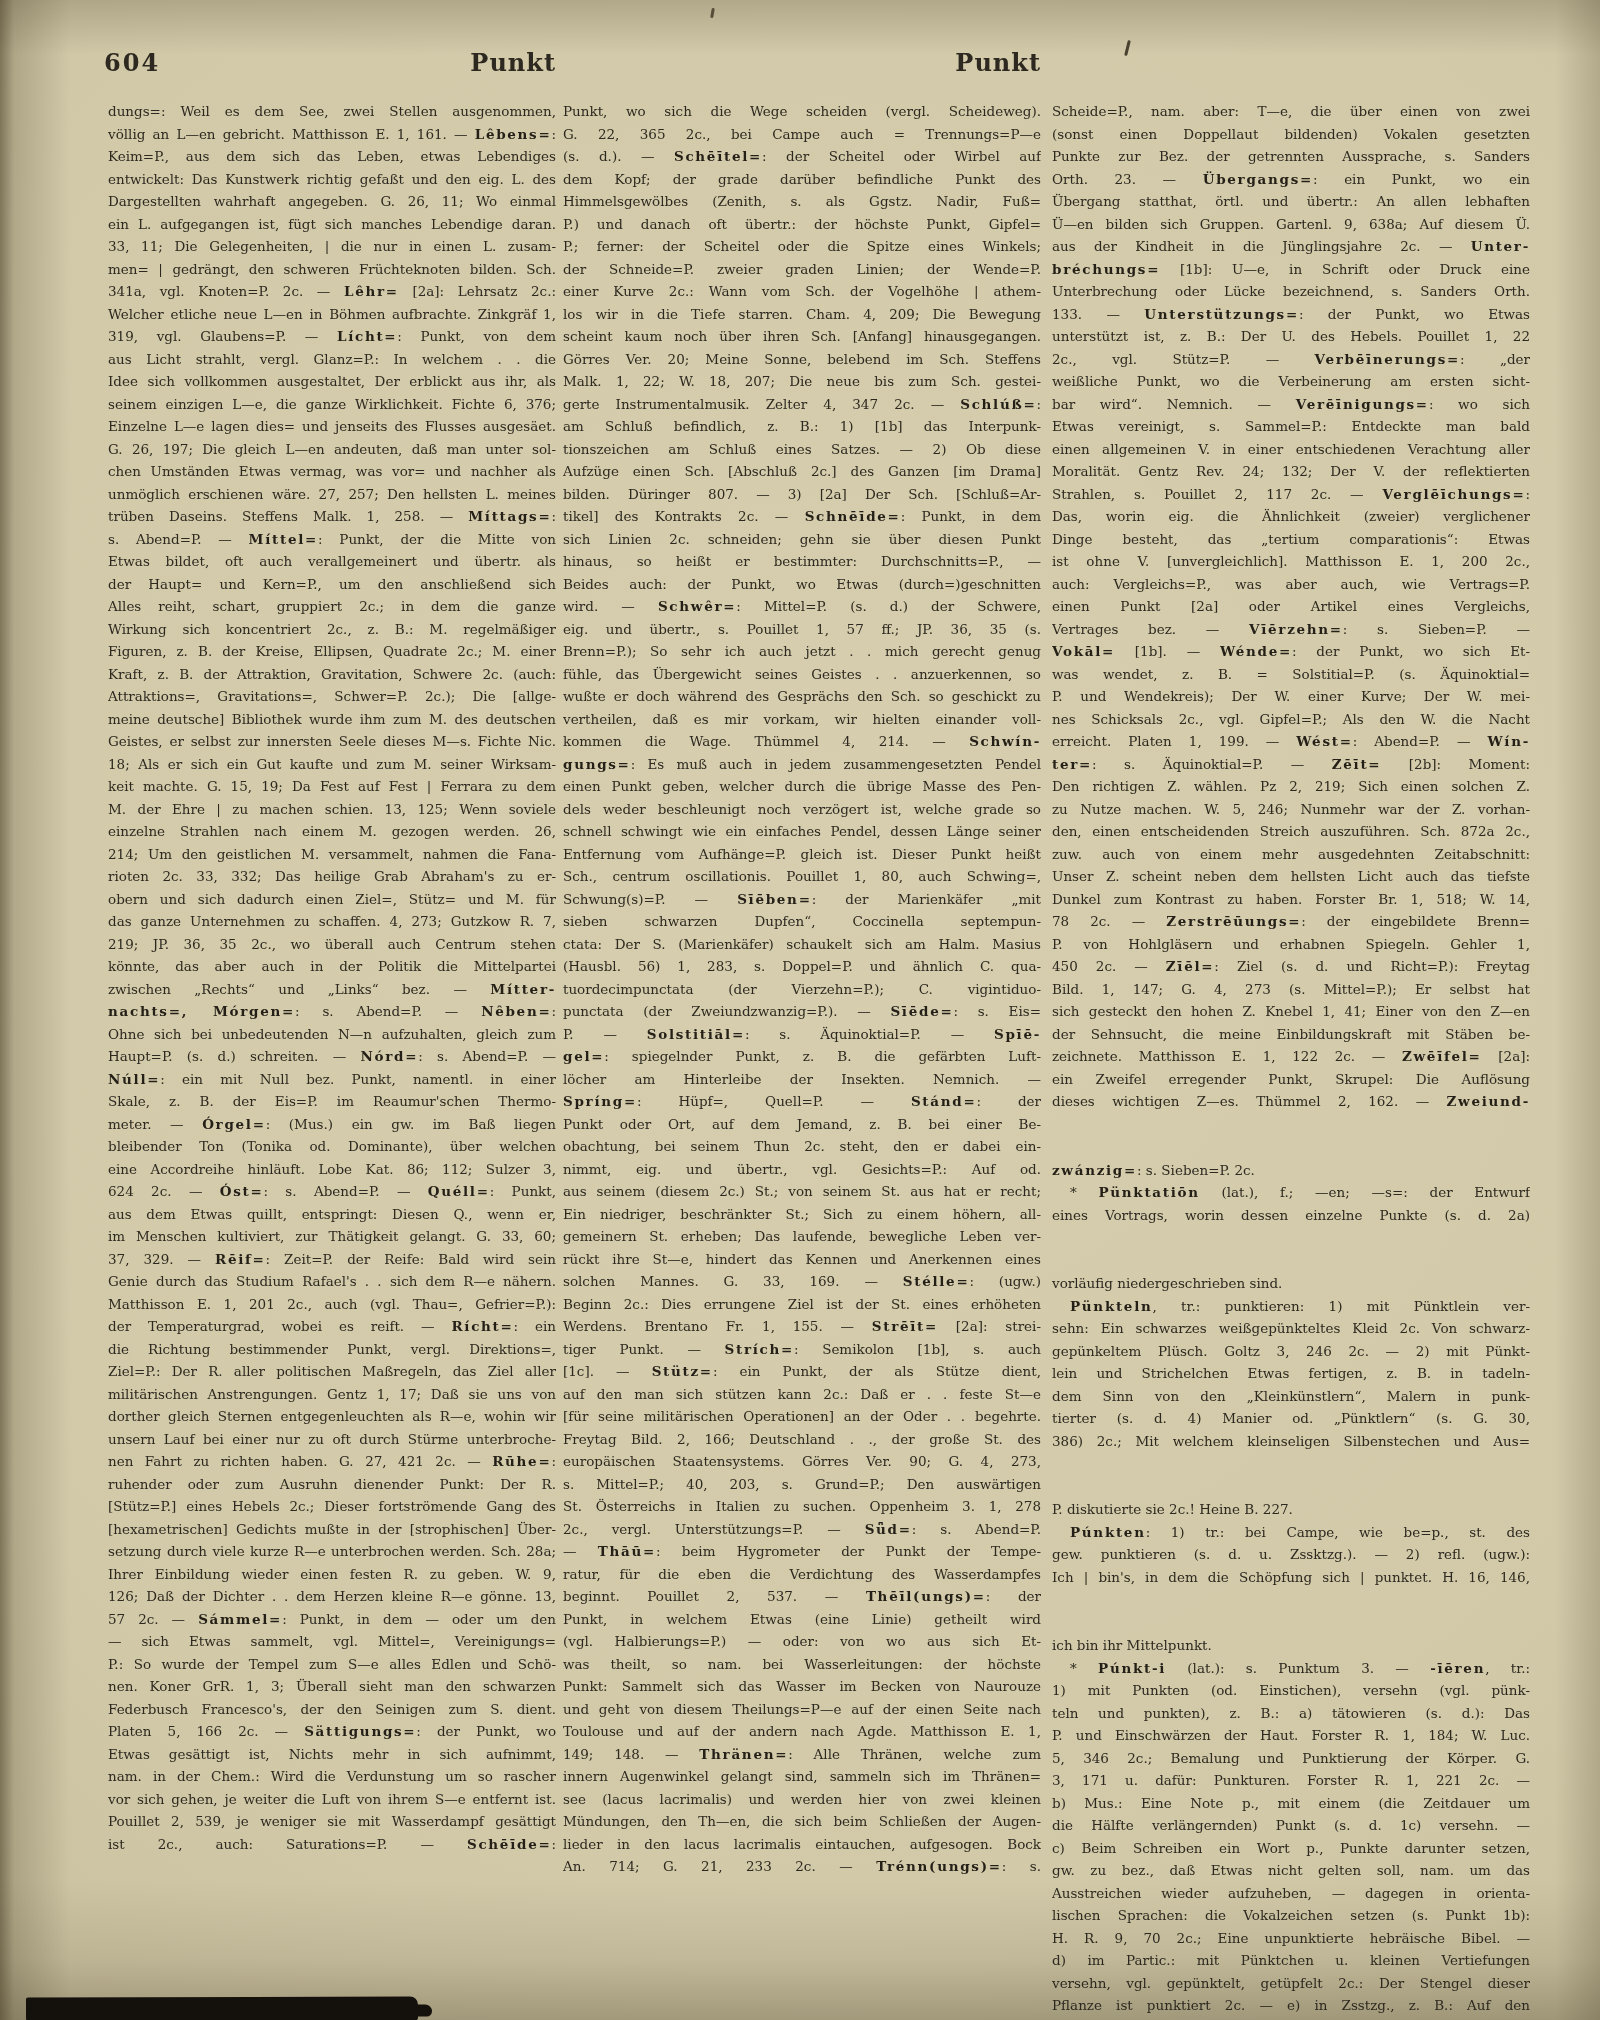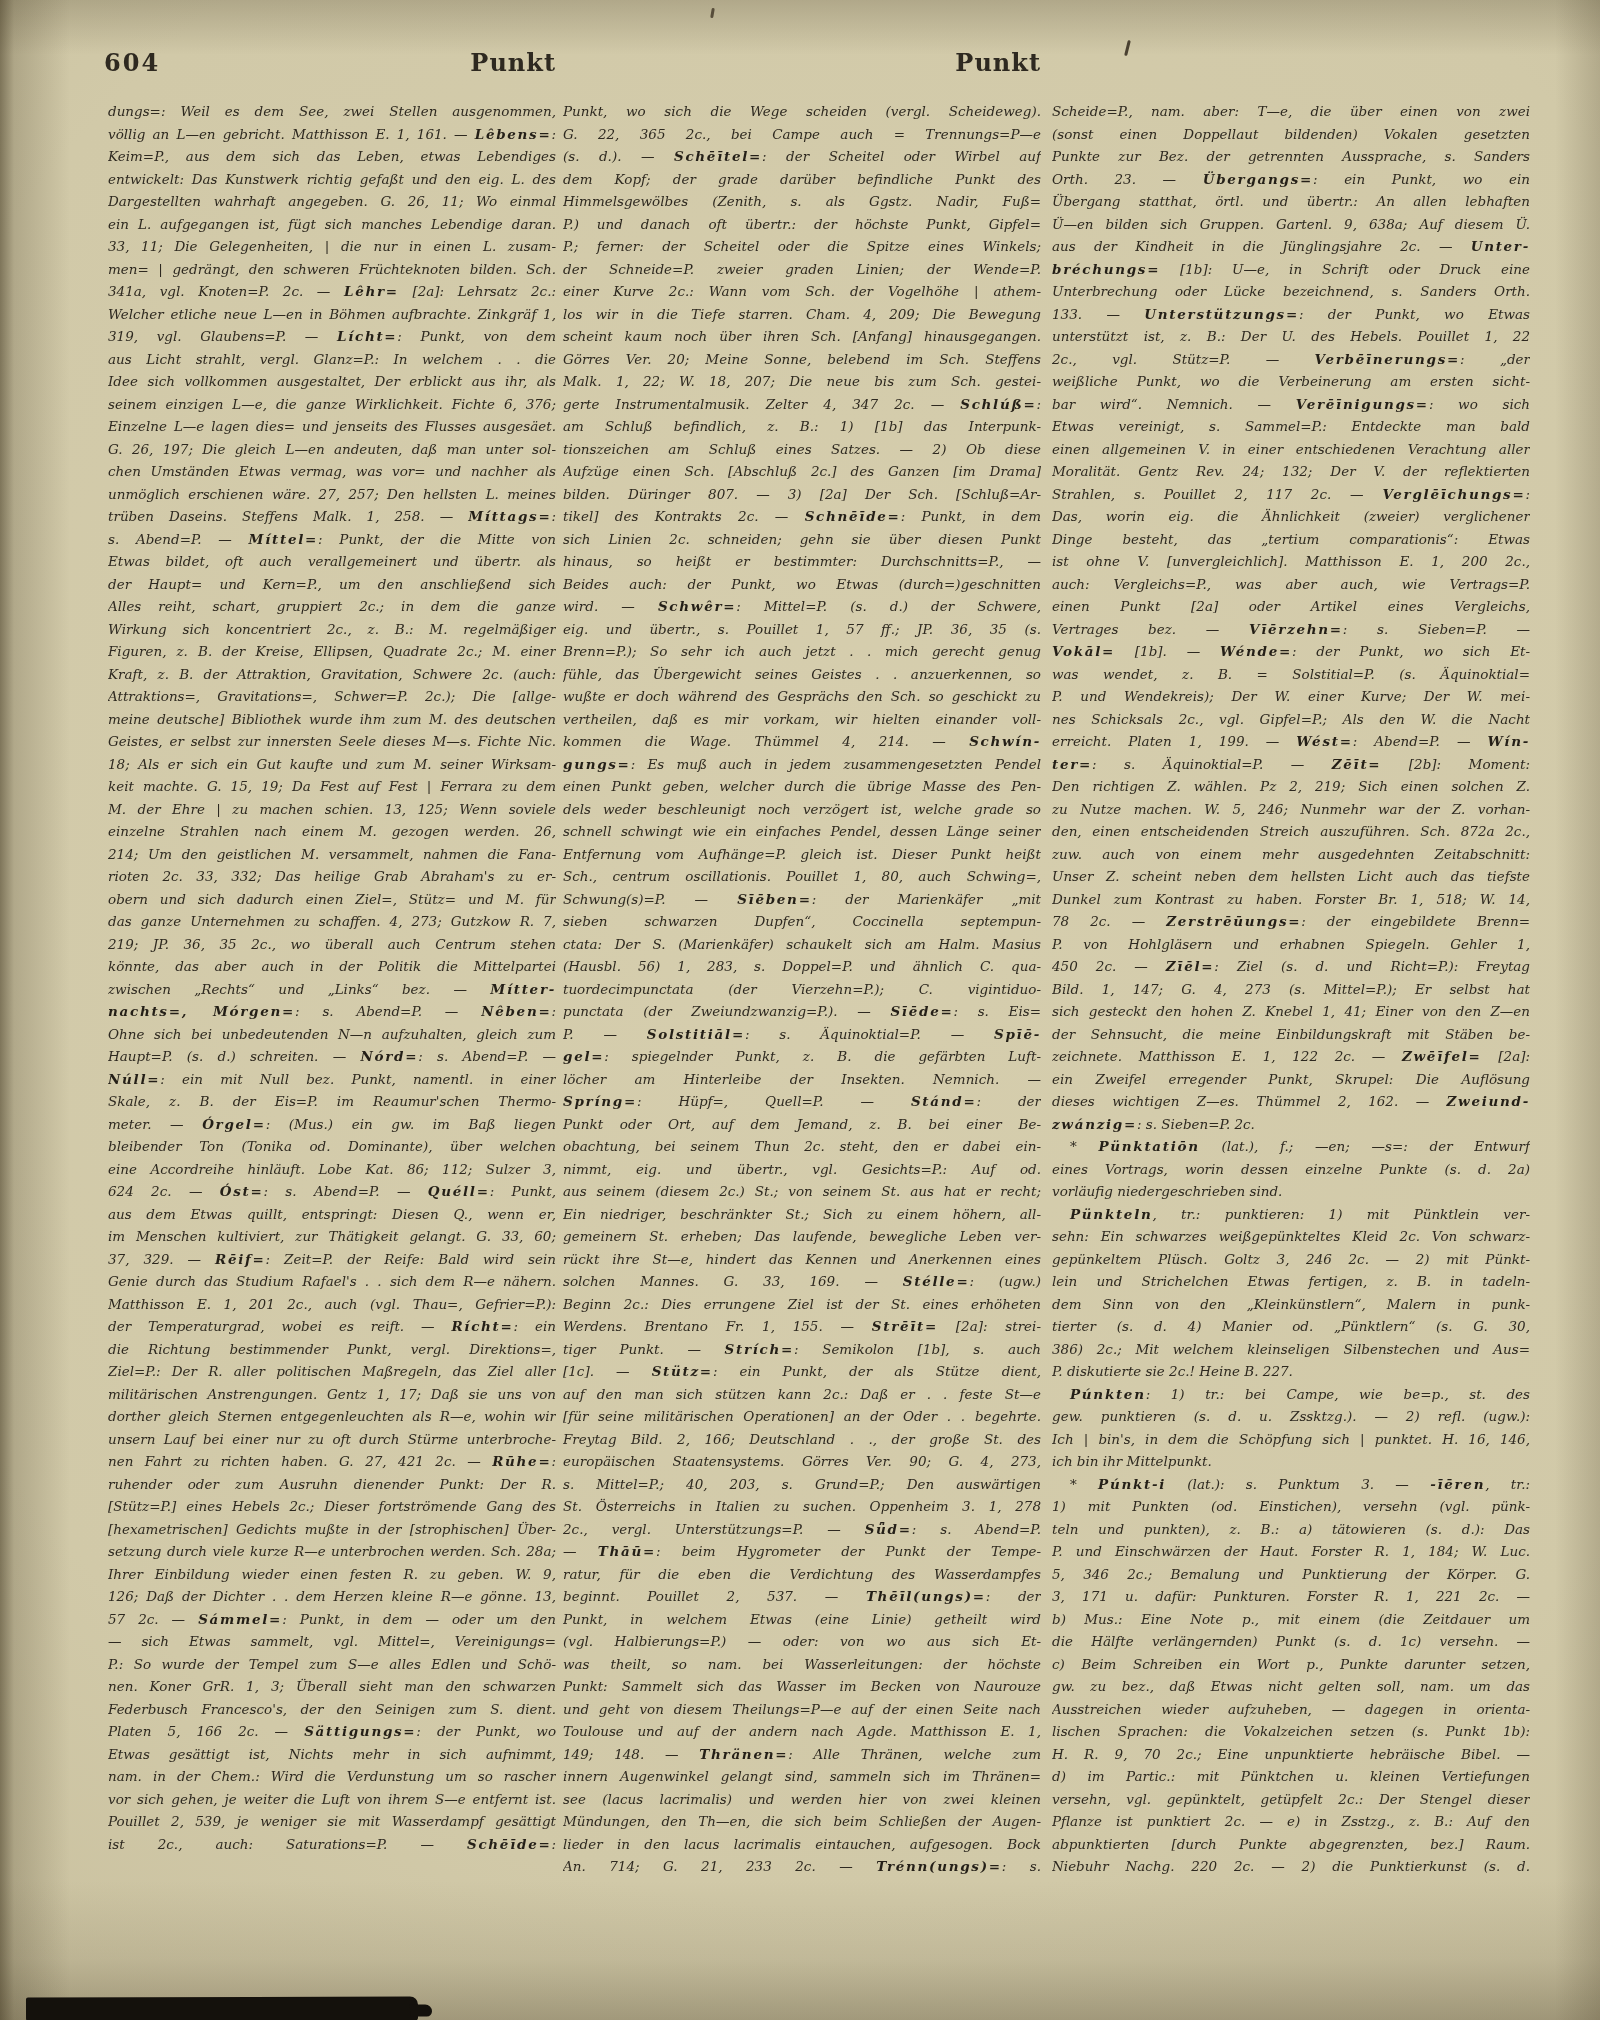--- a/index.html
+++ b/index.html
@@ -18,30 +18,30 @@
       linear-gradient(0deg, rgba(58,48,26,0.30) 0px, rgba(58,48,26,0.10) 60px, rgba(58,48,26,0.0) 140px),
       linear-gradient(180deg, rgba(58,48,26,0.22) 0px, rgba(58,48,26,0.0) 55px),
       radial-gradient(ellipse 115% 95% at 52% 42%, #d6ceae 0%, #d1c9a8 55%, #c6bd9b 85%, #b5ab87 100%);
   }
   .runhead{position:absolute;top:40px;height:34px;font-weight:bold;margin-top:8px;}
   .pgnum{left:104px;width:80px;font-size:24px;letter-spacing:2px;text-align:left;}
   .rh{font-size:24px;letter-spacing:1px;text-align:right;}
   .rh1{left:108px;width:448px;}
   .rh2{left:563px;width:478px;}
   .rh3{left:1052px;width:478px;}
-  .col{position:absolute;top:100px;font-style:italic;}
+  .col{position:absolute;top:100px;}
   .col1{left:108px;width:448px;}
   .col2{left:563px;width:478px;}
   .col3{left:1052px;width:478px;}
   .ln{
     height:22.5px;line-height:22.5px;font-size:13.5px;
     text-align:justify;text-align-last:justify;
     overflow:hidden;
   }
-  .ln.noj{text-align-last:left;}
+  .ln.noj{text-align-last:left;margin-top:46px;}
   .ln.ind{text-indent:18px;}
   .ln b.sp{font-weight:bold;letter-spacing:1.7px;color:#241f17;}
   .scan-blot{
     position:absolute;left:26px;top:1997px;width:392px;height:24px;
     background:#14110c;border-radius:2px 8px 3px 3px;transform:rotate(-0.15deg);
   }
   .scan-blot:after{
     content:"";position:absolute;right:-14px;top:8px;width:22px;height:12px;
     background:#14110c;border-radius:0 8px 6px 0;
   }

